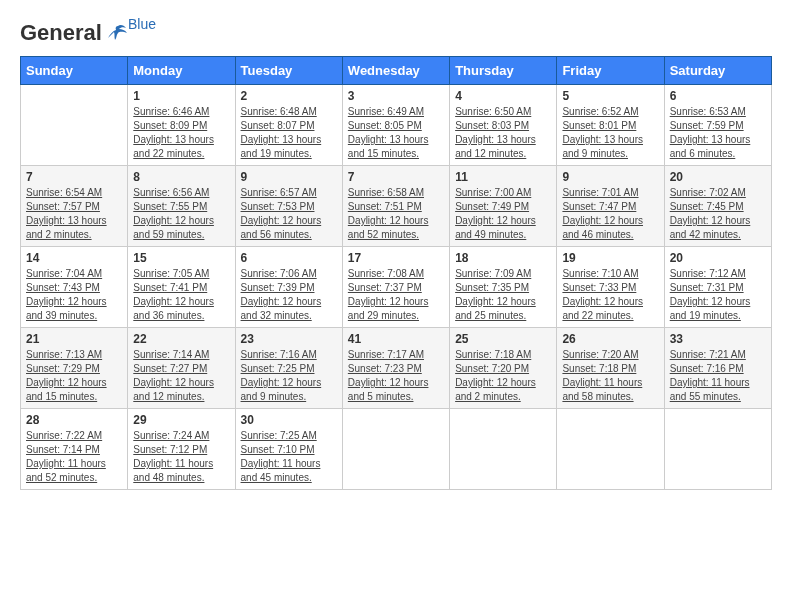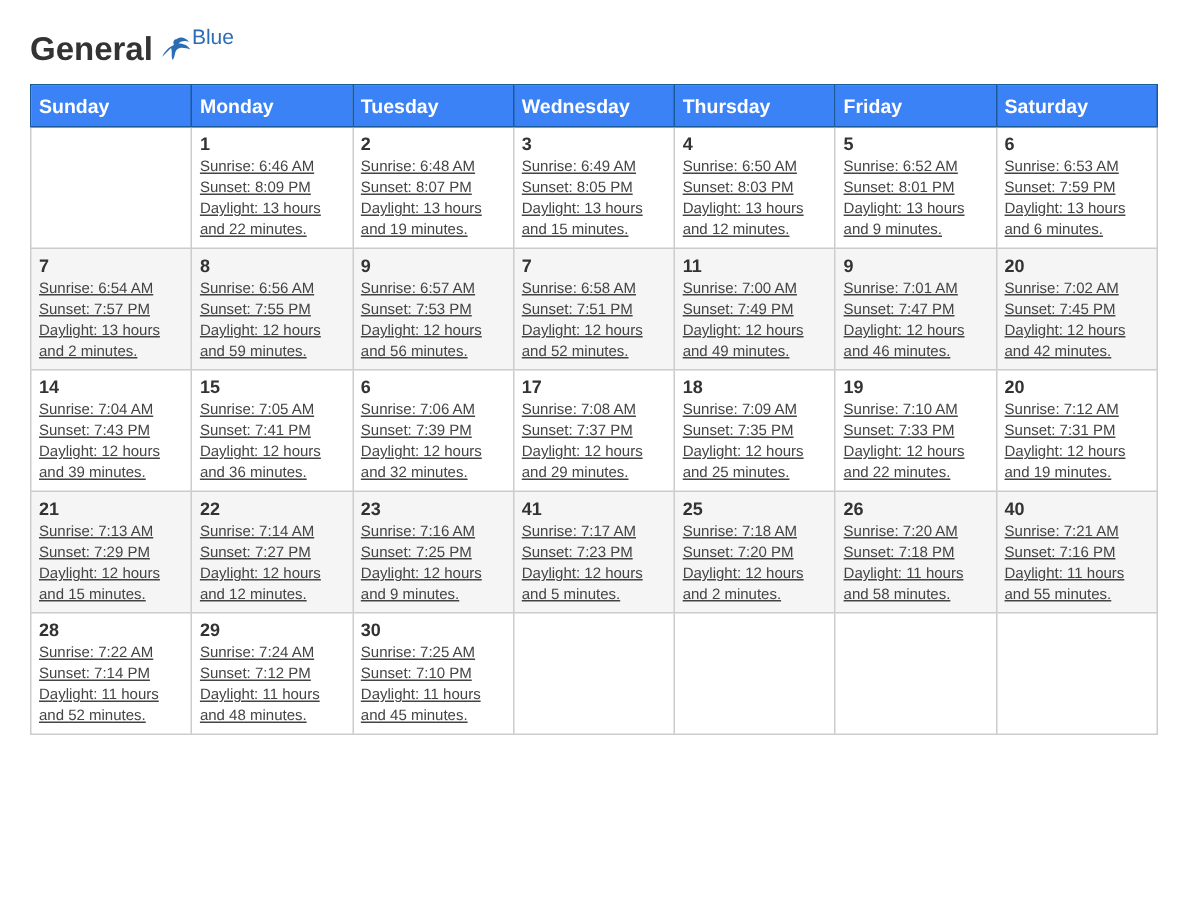--- a/index.html
+++ b/index.html
@@ -224,21 +224,21 @@
         </td>
         <td>
           <span class="day-num">25</span>
           <div class="day-info">Sunrise: 7:18 AM<br>Sunset: 7:20 PM<br>Daylight: 12 hours<br>and 2 minutes.</div>
         </td>
         <td>
           <span class="day-num">26</span>
           <div class="day-info">Sunrise: 7:20 AM<br>Sunset: 7:18 PM<br>Daylight: 11 hours<br>and 58 minutes.</div>
         </td>
         <td>
-          <span class="day-num">40</span>
+          <span class="day-num">33</span>
           <div class="day-info">Sunrise: 7:21 AM<br>Sunset: 7:16 PM<br>Daylight: 11 hours<br>and 55 minutes.</div>
         </td>
       </tr>
       <tr class="last-row">
         <td>
           <span class="day-num">28</span>
           <div class="day-info">Sunrise: 7:22 AM<br>Sunset: 7:14 PM<br>Daylight: 11 hours<br>and 52 minutes.</div>
         </td>
         <td>
           <span class="day-num">29</span>

